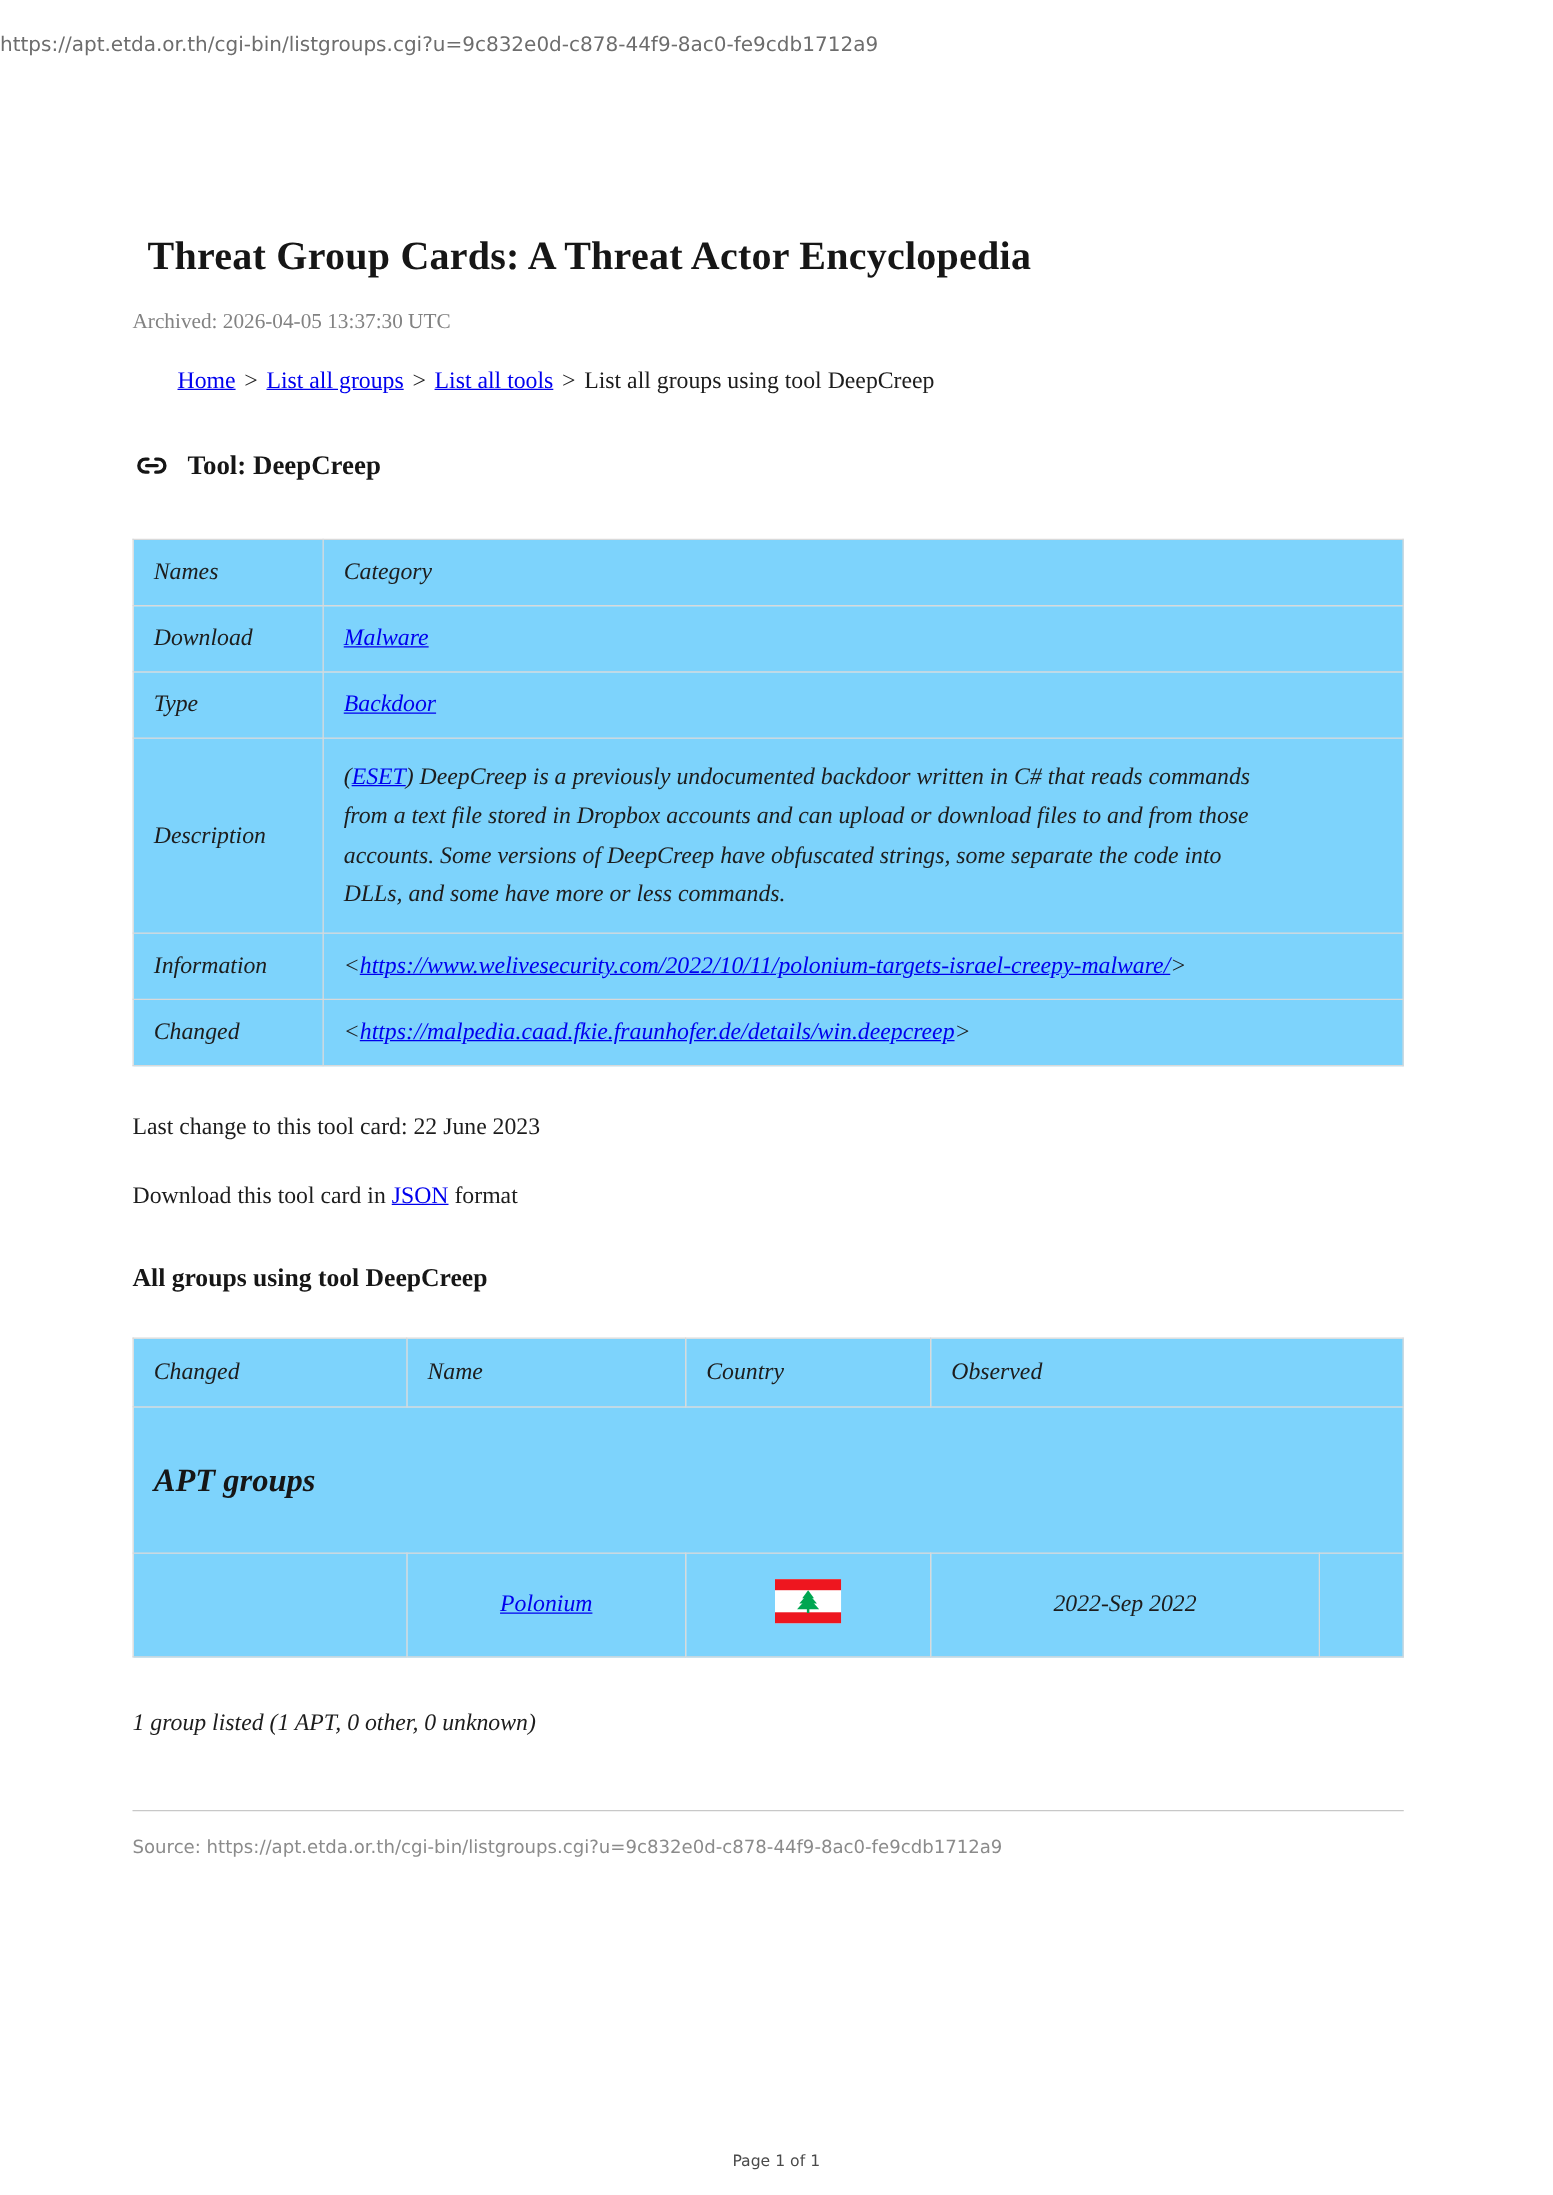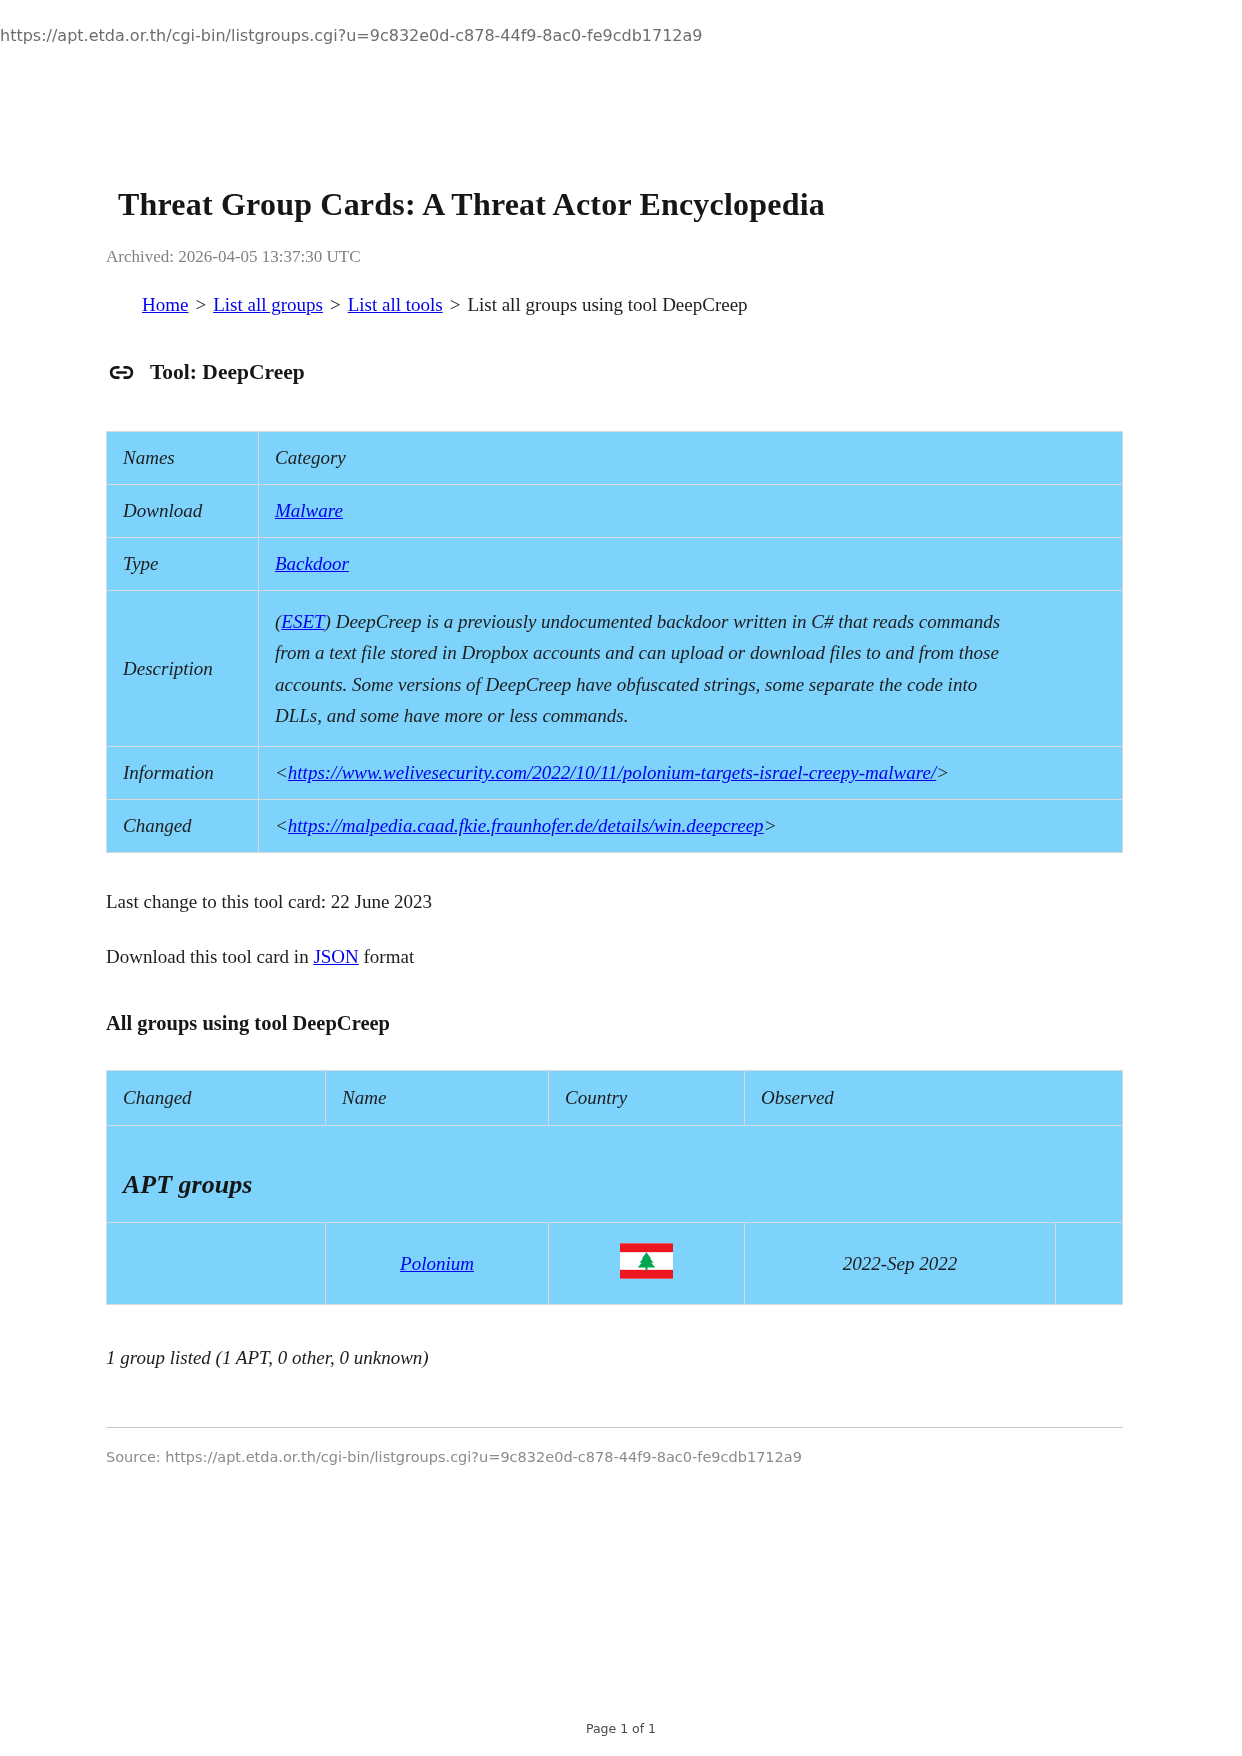--- a/index.html
+++ b/index.html
@@ -36,21 +36,21 @@
   table{border-collapse:collapse;width:100%;font-size:19px;color:#1d1d1d;}
   td{border:1px solid #d9d9d9;padding:15px 16px;vertical-align:middle;background:#7dd3fc;font-style:italic;}
   .tool-card{margin-top:46px;}
   .tool-card td.label{width:119px;}
   .tool-card .desc-p{margin:0;max-width:742px;line-height:1.65;}
   .last-change{margin:38px 0 0 0;font-size:19px;}
   .download{margin:33px 0 0 0;font-size:19px;}
   h3.groups-heading{margin:44px 0 0 0;font-size:20.5px;font-weight:bold;color:#161616;}
   .groups-table{margin-top:35px;}
   .groups-table td.ghead{padding:16px;}
-  .groups-table td.section-cell{padding:44px 16px 22px 16px;}
+  .groups-table td.section-cell{padding:44px 16px 42px 16px;}
   .section-text{font-size:26px;font-weight:bold;color:#161616;}
   .groups-table tr.grow td{padding:20px 16px;text-align:center;}
   .flag{display:inline-block;line-height:0;}
   .summary{margin:42px 0 0 0;font-size:19px;font-style:italic;}
   hr.footer-rule{margin:58px 0 0 0;border:none;border-top:1px solid #c8c8c8;}
   .source{
     margin:21px 0 0 0;
     font-family:"DejaVu Sans",sans-serif;
     font-size:14.5px;color:#8b8b8b;
   }

